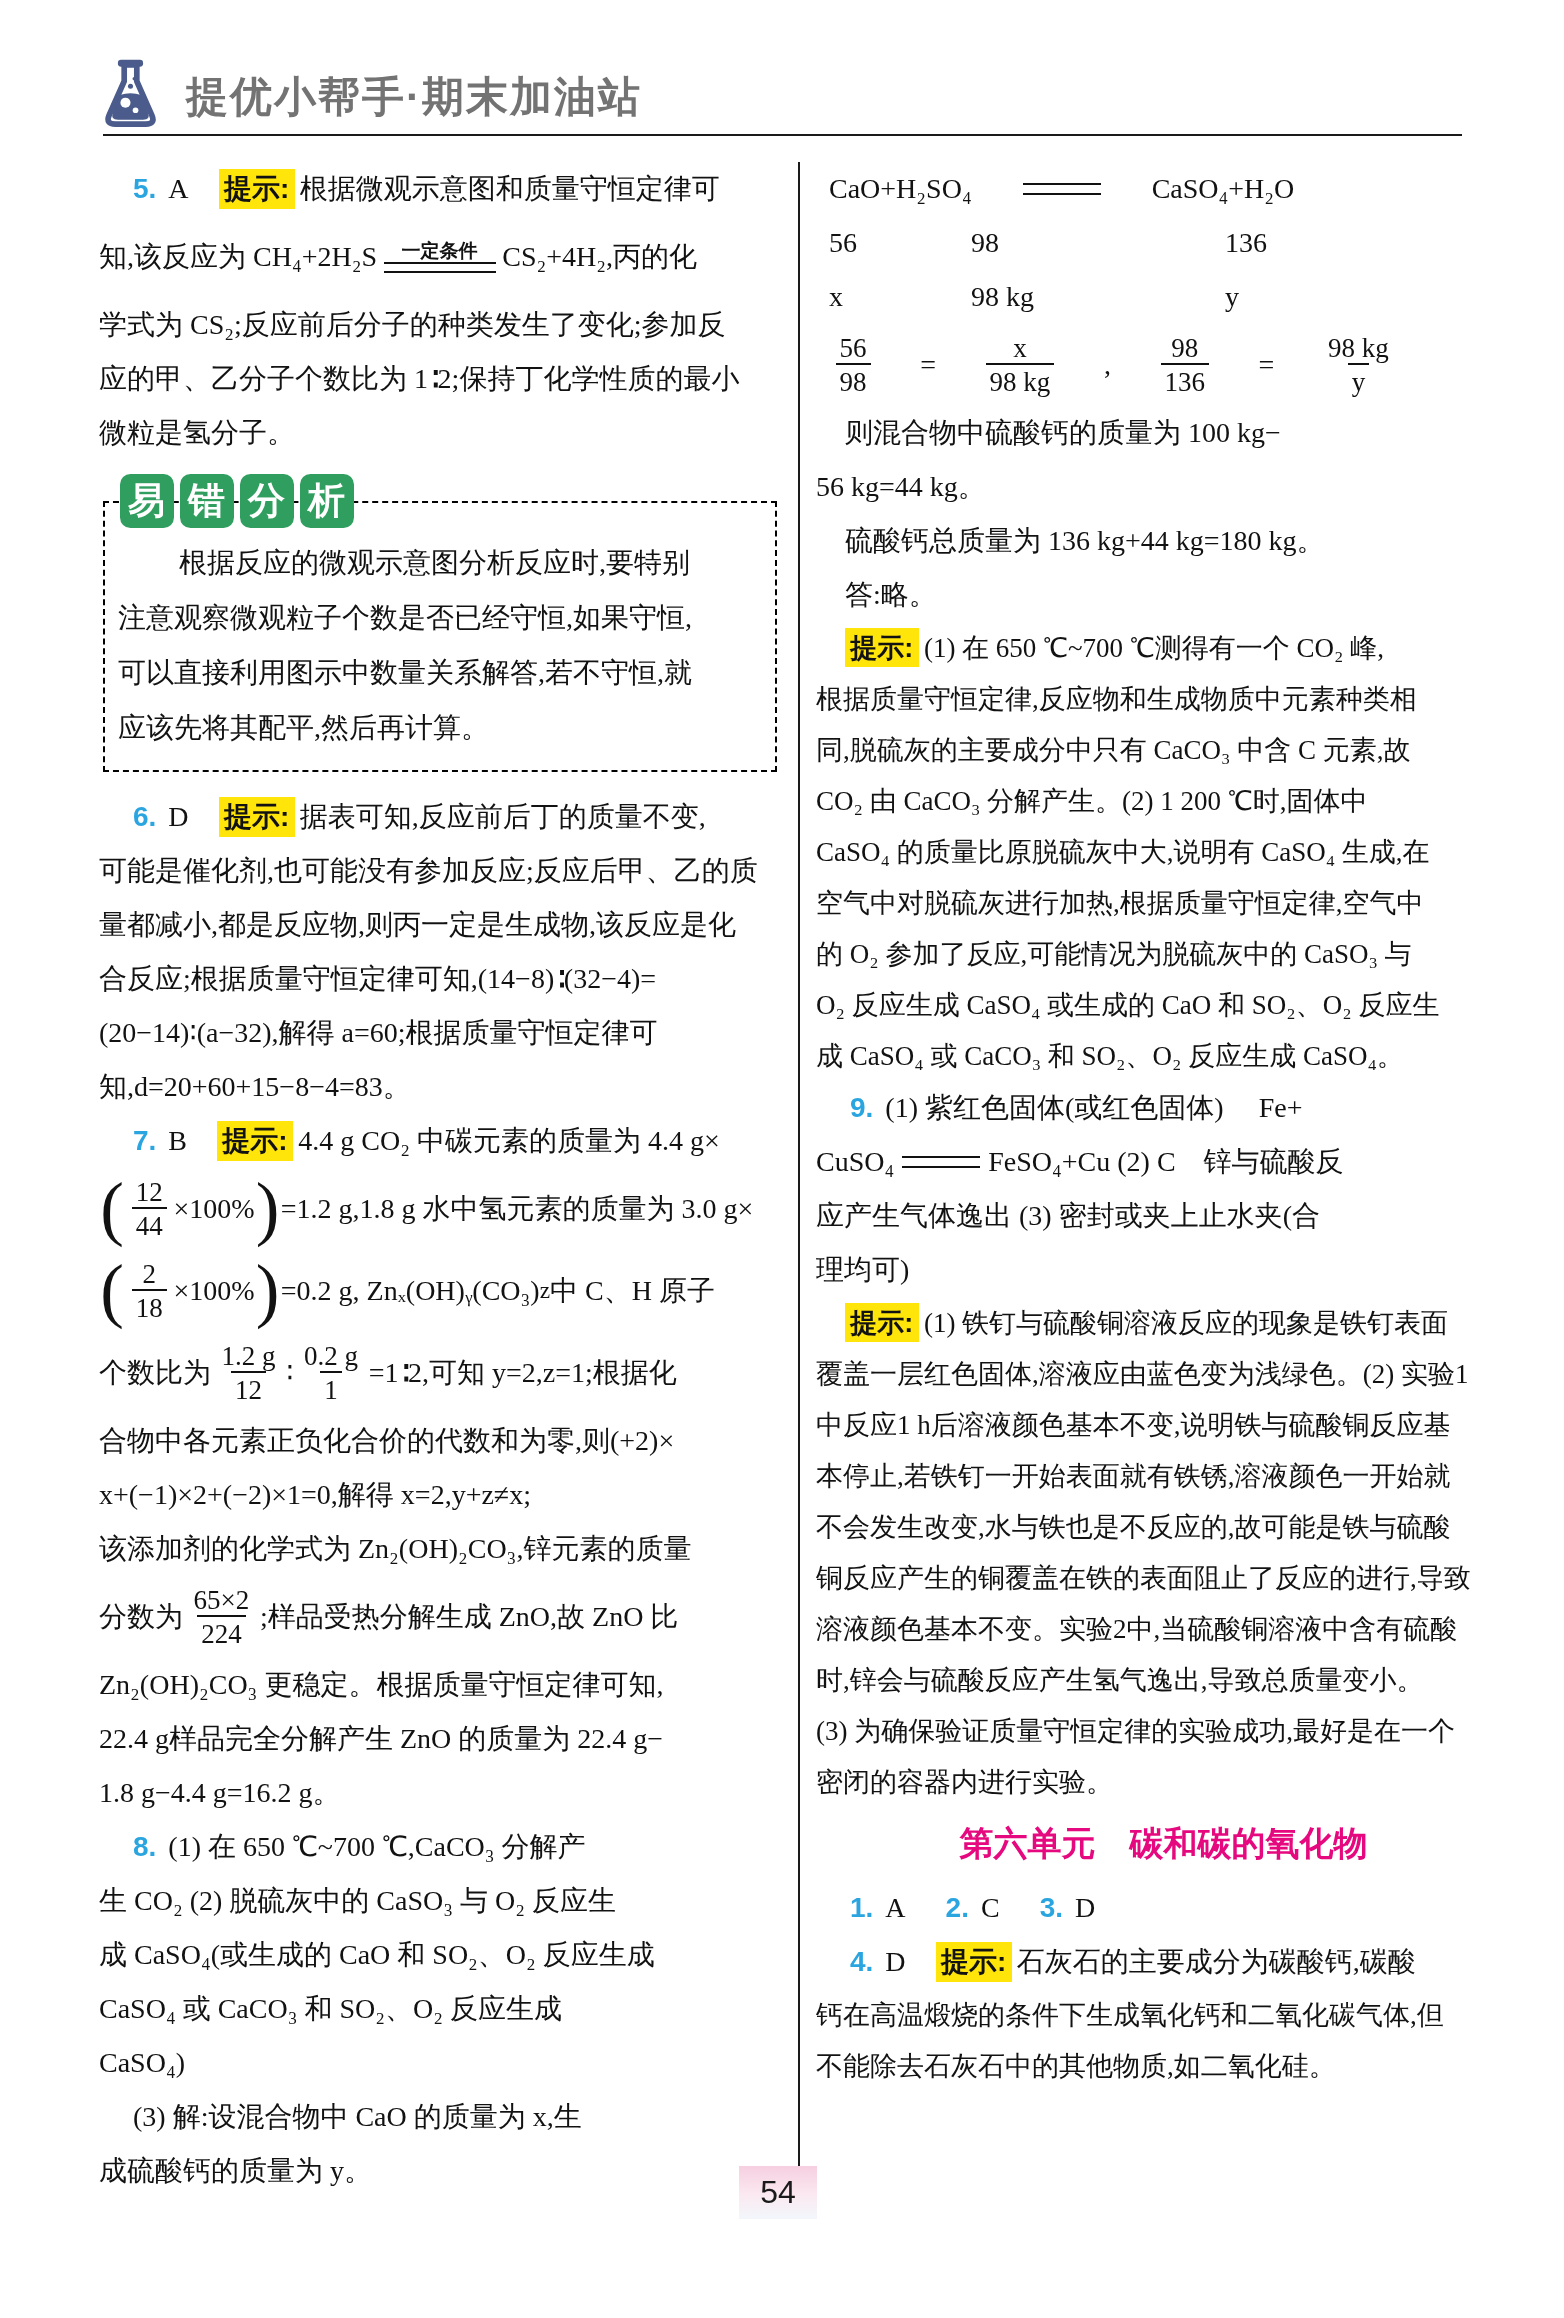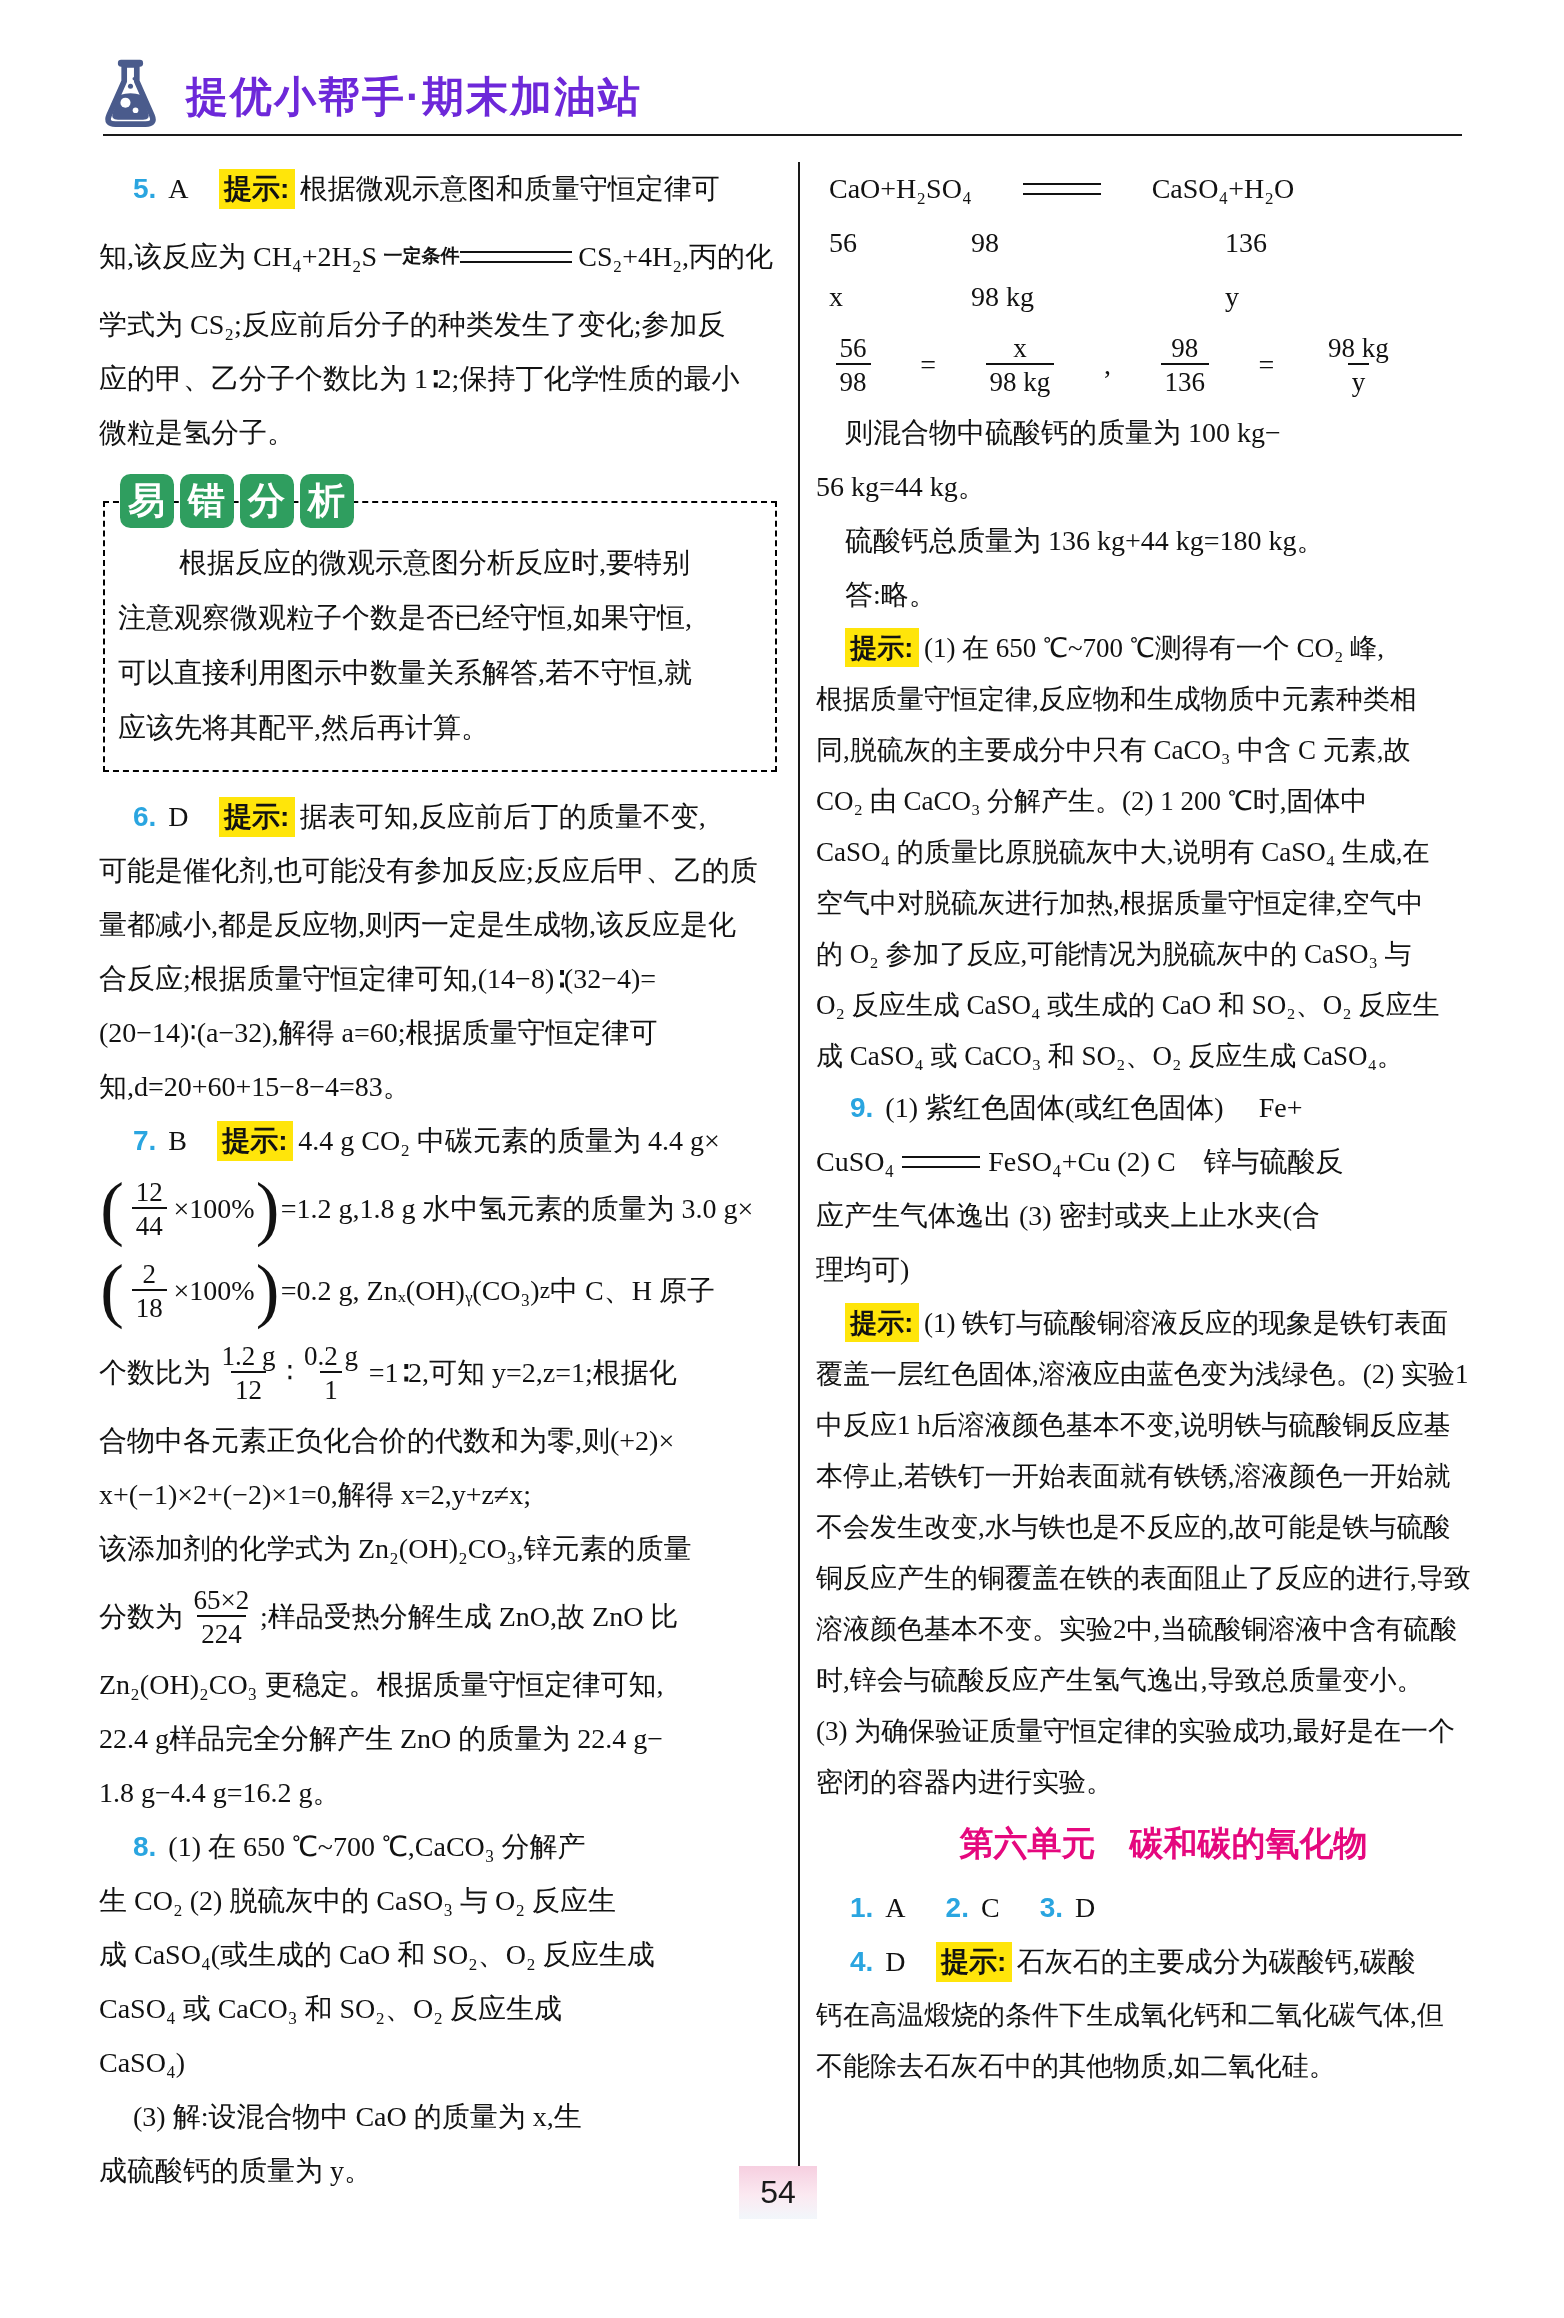--- a/index.html
+++ b/index.html
@@ -3,21 +3,21 @@
 <meta charset="utf-8">
 <style>
   html,body{margin:0;padding:0;background:#ffffff;}
   .page{position:relative;width:1564px;height:2319px;background:#ffffff;
         font-family:"Liberation Serif", serif;color:#121212;overflow:hidden;}
 
   
   .header{position:absolute;left:99px;top:58px;display:flex;align-items:center;}
   .flask{width:63px;height:78px;margin-right:24px;}
   .title{font-family:"Liberation Sans", sans-serif;font-weight:bold;font-size:42px;
-         color:#6d28d9;letter-spacing:2px;}
+         color:#737373;letter-spacing:2px;}
   .rule{position:absolute;left:103px;top:134px;width:1359px;height:0;
         border-top:2px solid #1a1a1a;}
 
   
   .cols{position:absolute;left:0;top:162px;width:1564px;display:flex;align-items:stretch;}
   .col{font-size:28px;}
   .col.left{width:682px;margin-left:99px;}
   .vdiv{width:2px;background:#1a1a1a;margin-left:17px;margin-right:0;}
   .col.right{flex:1;margin-left:16px;margin-right:53px;}
 
@@ -27,21 +27,21 @@
   .ind{padding-left:34px;}
   .ind-s{padding-left:29px;}
 
   .num{color:#2aa5e0;font-weight:bold;font-family:"Liberation Sans", sans-serif;
        margin-right:12px;}
   .ans{margin-right:30px;}
   .hint{background:#ffe50a;font-weight:bold;font-family:"Liberation Sans", sans-serif;
         padding:1.3px 5.3px;margin-right:5.3px;}
 
   
-  .ceq{display:inline-flex;flex-direction:row;align-items:center;margin:0 6.6px;}
+  .ceq{display:inline-flex;flex-direction:column;align-items:center;margin:0 6.6px;}
   .ceq .lbl{font-size:19px;line-height:1;margin-bottom:2.6px;font-weight:bold;}
   .ceq .cbar{width:112px;height:7.2px;border-top:2px solid #111;border-bottom:2px solid #111;}
 
   
   .dbar{display:inline-block;width:78px;height:7.2px;border-top:2px solid #111;
         border-bottom:2px solid #111;margin:0 8px;align-self:center;}
 
   
   .fr{display:inline-flex;flex-direction:column;align-items:center;margin:0 6.6px;
       font-size:27px;line-height:1.12;}

